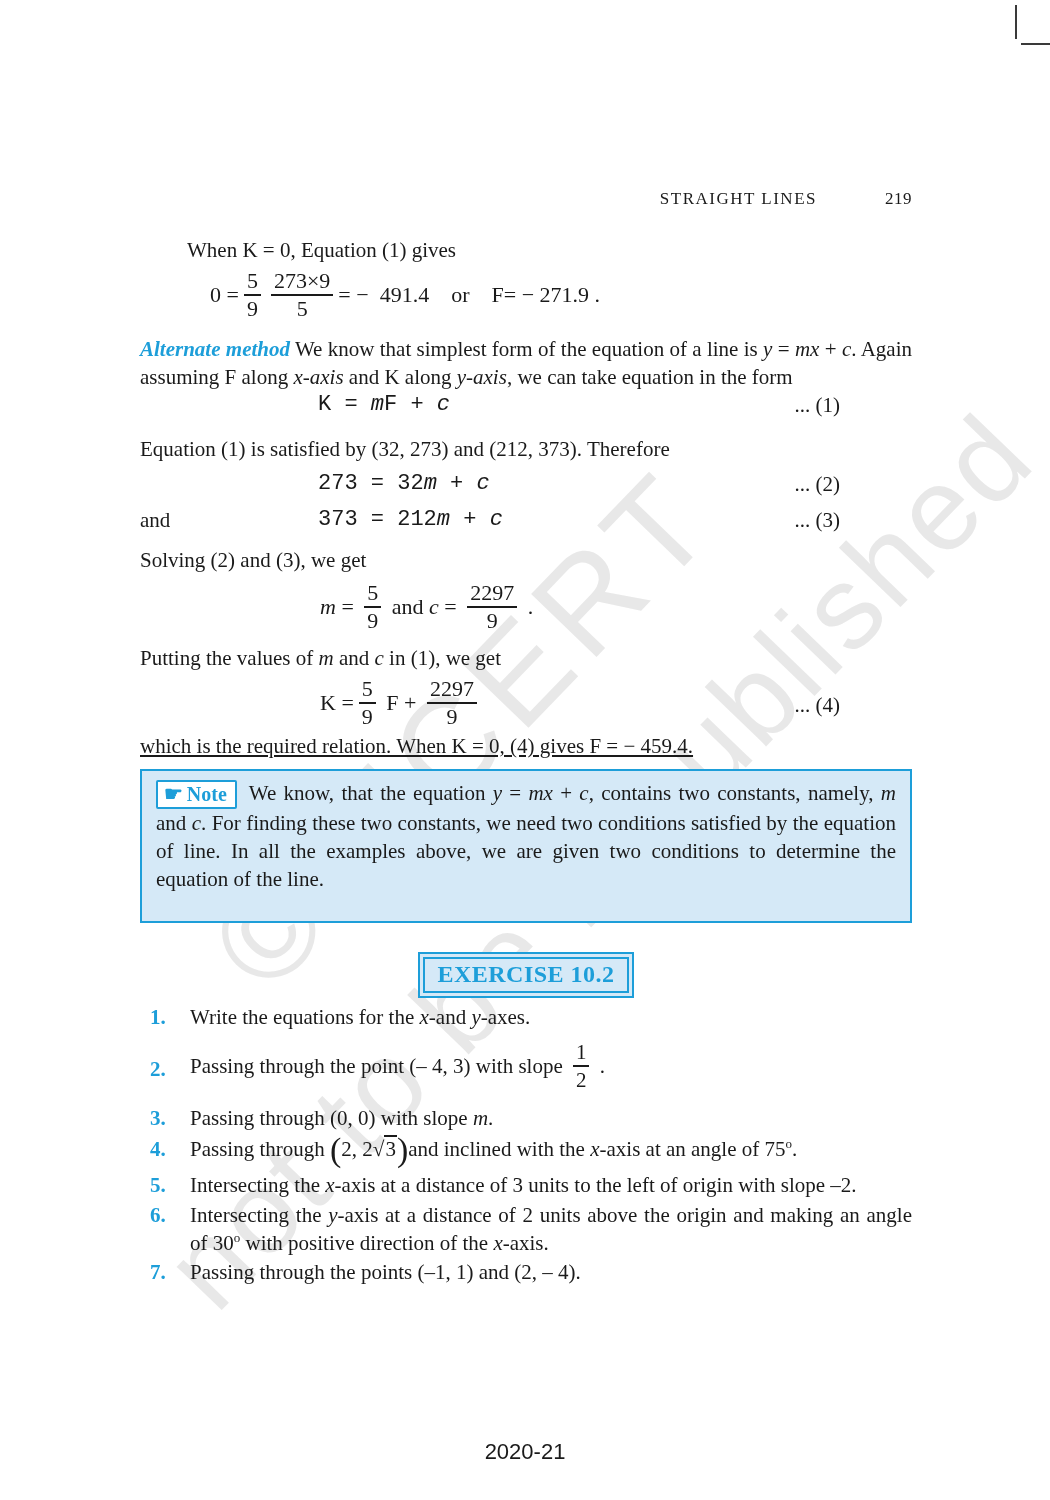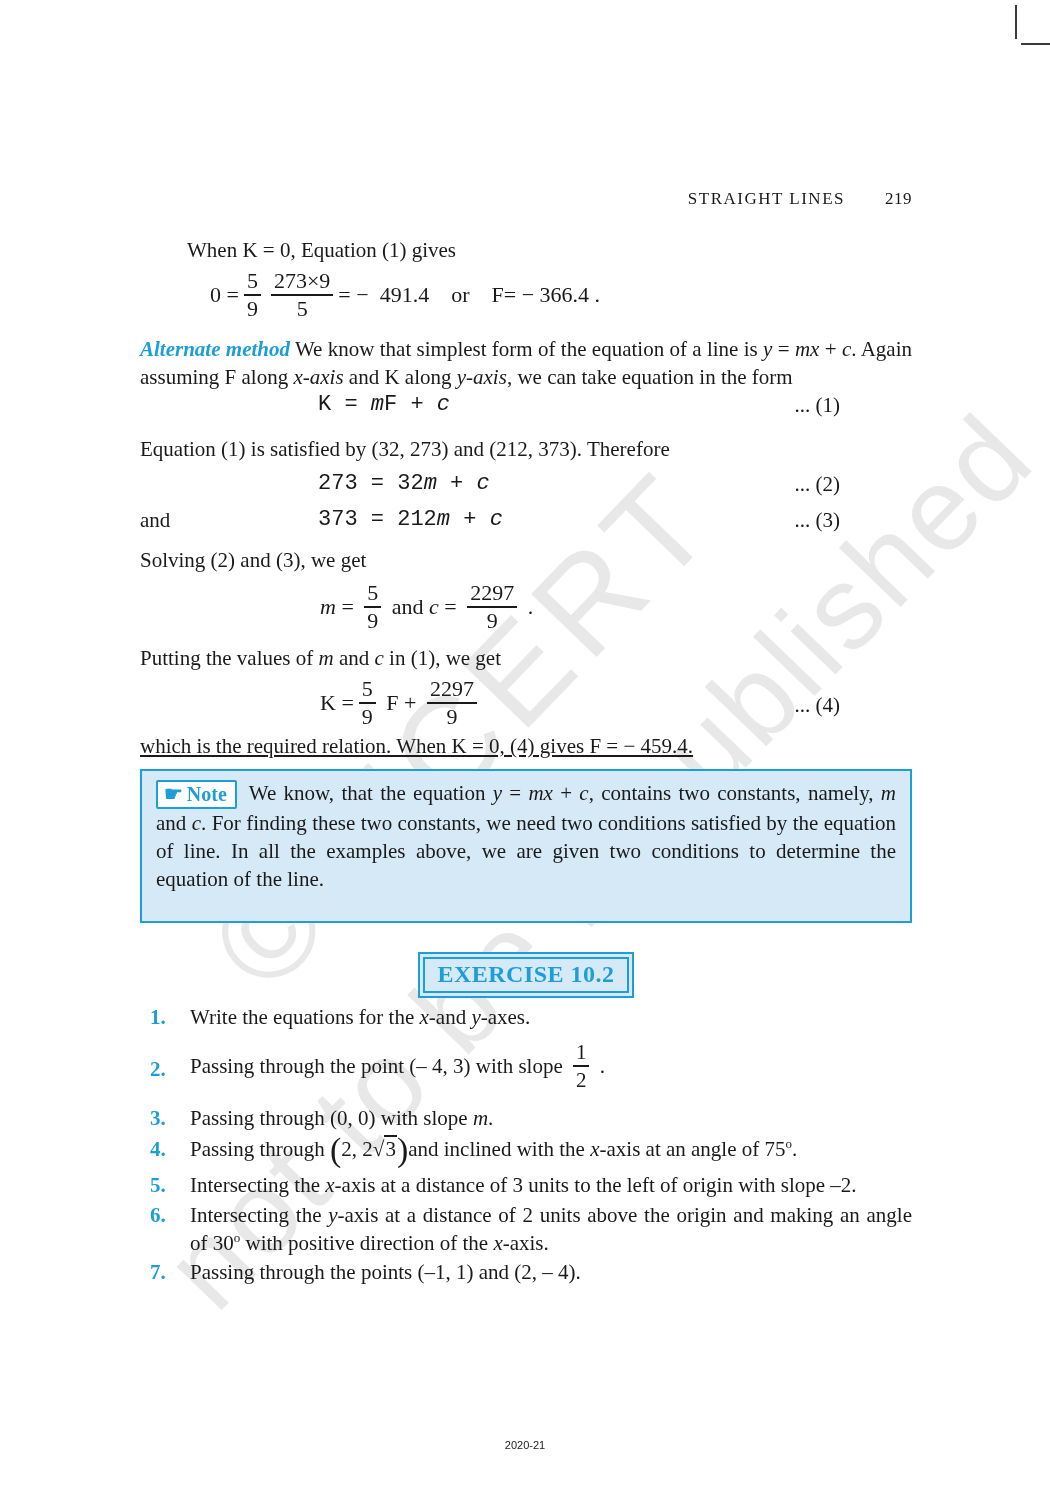--- a/index.html
+++ b/index.html
@@ -33,21 +33,21 @@
   .watermark .wm2{font-size:118px;line-height:1.45;letter-spacing:4px;}
   
   .crop-v{position:absolute;left:1015px;top:5px;width:2px;height:34px;background:#3a3a3a;}
   .crop-h{position:absolute;left:1021px;top:43px;width:29px;height:2px;background:#3a3a3a;}
   
   .content{
     position:absolute;left:140px;top:188px;width:772px;z-index:1;
     font-size:21px;line-height:28px;
   }
   .runhead{
-    display:flex;justify-content:flex-end;align-items:baseline;gap:40px;
+    display:flex;justify-content:flex-end;align-items:baseline;gap:68px;
     font-size:17px;line-height:22px;letter-spacing:1.5px;
   }
   .runhead .pgnum{letter-spacing:0.5px;}
   p.body{ text-align:justify; }
   .indent{text-indent:47px;}
   .i{font-style:italic;}
   .b{font-weight:bold;}
   .accent{color:var(--accent);}
   .sup{vertical-align:super;font-size:13px;line-height:0;}
   
@@ -115,21 +115,21 @@
   }
   ol.exlist .num{
     position:absolute;left:10px;top:0;
     color:var(--accent);font-weight:bold;
   }
   
   .pgfooter{
     position:absolute;left:0;right:0;top:1439px;
     text-align:center;
     font-family:"Liberation Sans", sans-serif;
-    font-size:11px;
+    font-size:22px;
     z-index:1;
   }
 </style>
 </head>
 <body>
 
 <div class="page">
 
   <div class="watermark">
     <div class="wm1">© NCERT</div>
@@ -142,21 +142,21 @@
   <div class="content">
 
     <div class="runhead">
       <span>STRAIGHT LINES</span>
       <span class="pgnum">219</span>
     </div>
 
     <p class="body indent" style="margin-top:26px;"><span class="">When K = 0, Equation (1) gives</span></p>
 
     <div class="disp" style="margin-top:6px;">
-      <span class="eqbody eq-first"><span class="">0 =</span><span class="frac"><span class="fn">5</span><span class="fd">9</span></span><span class="frac"><span class="fn">273×9</span><span class="fd">5</span></span><span class="">= −  491.4    or    F= − 366.4 .</span></span>
+      <span class="eqbody eq-first"><span class="">0 =</span><span class="frac"><span class="fn">5</span><span class="fd">9</span></span><span class="frac"><span class="fn">273×9</span><span class="fd">5</span></span><span class="">= −  491.4    or    F= − 271.9 .</span></span>
     </div>
 
     <p class="body" style="margin-top:11px;"><span class="i b accent">Alternate method</span><span class=""> We know that simplest form of the equation of a line is </span><span class="i">y</span><span class=""> = </span><span class="i">mx</span><span class=""> + </span><span class="i">c</span><span class="">. Again assuming F along </span><span class="i">x-axis</span><span class=""> and K along </span><span class="i">y-axis</span><span class="">, we can take equation in the form</span></p>
 
     <div class="disp">
       <span class="eqbody eq-ind"><span class="">K = </span><span class="i">m</span><span class="">F + </span><span class="i">c</span></span>
       <span class="eqlabel">... (1)</span>
     </div>
 
     <p class="body" style="margin-top:16px;"><span class="">Equation (1) is satisfied by (32, 273) and (212, 373). Therefore</span></p>

